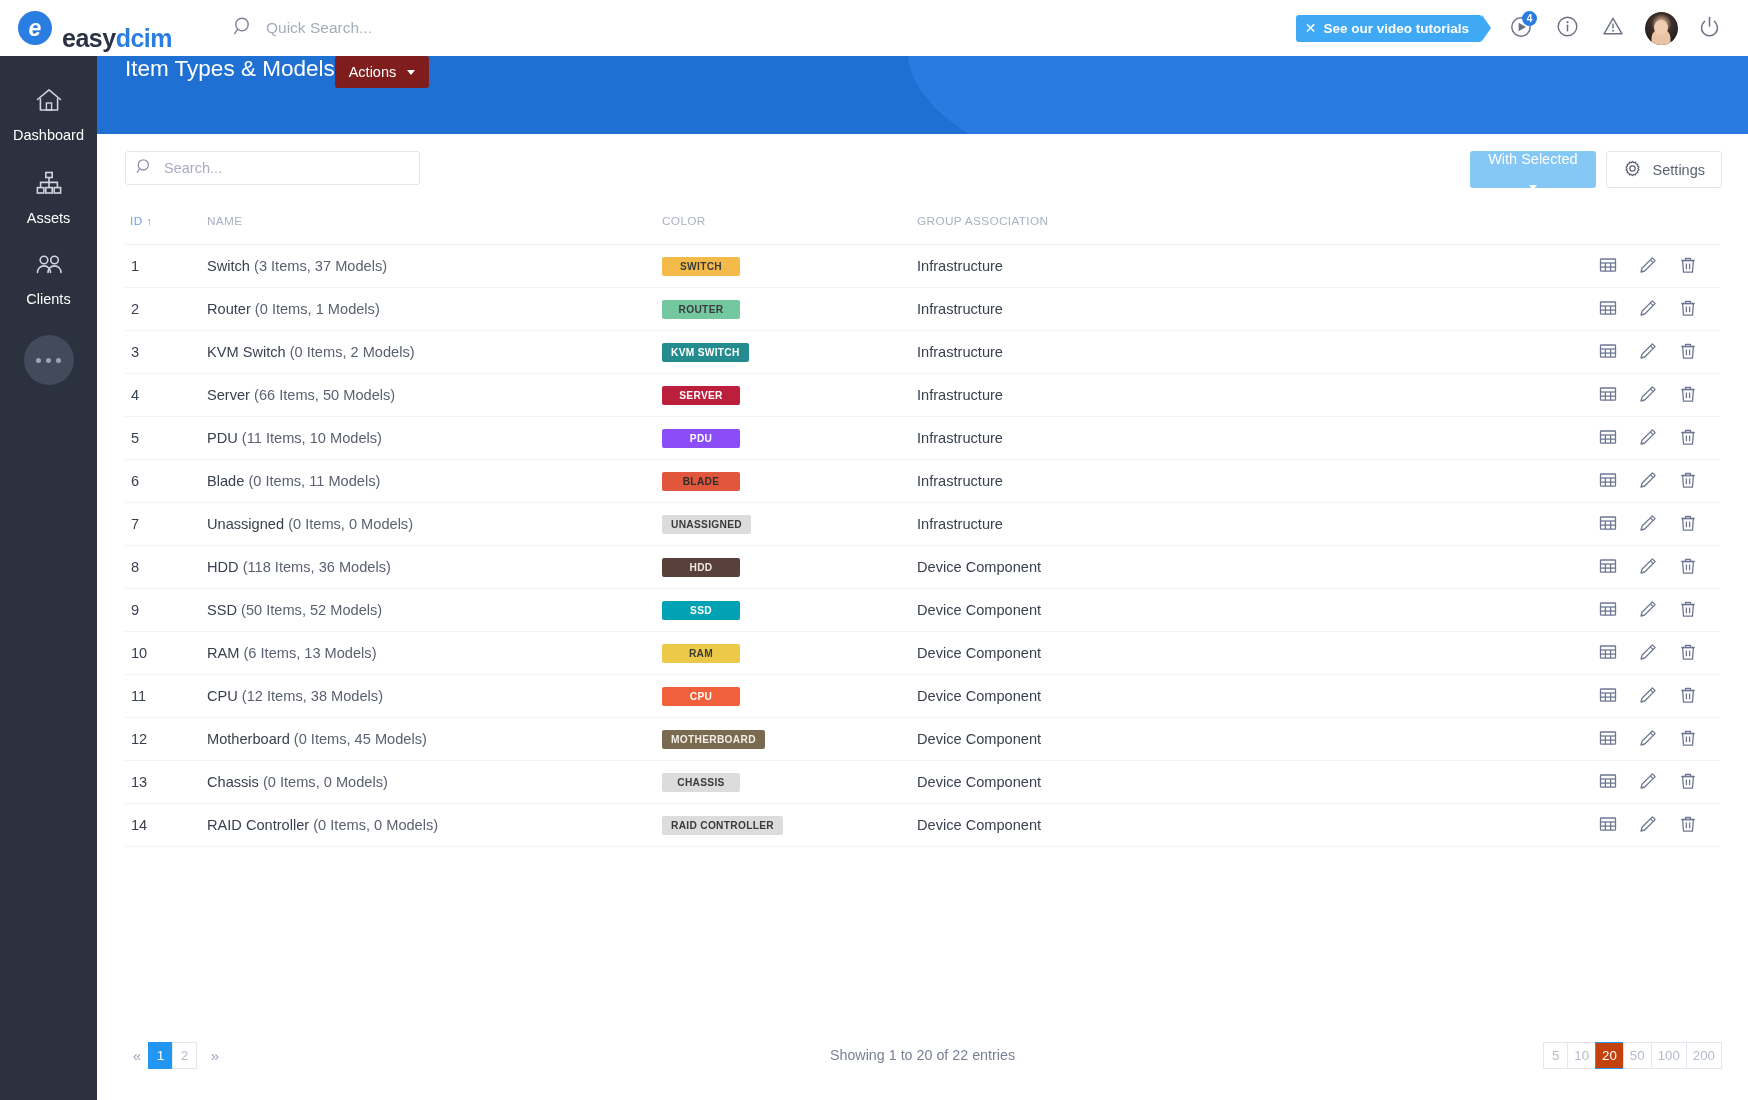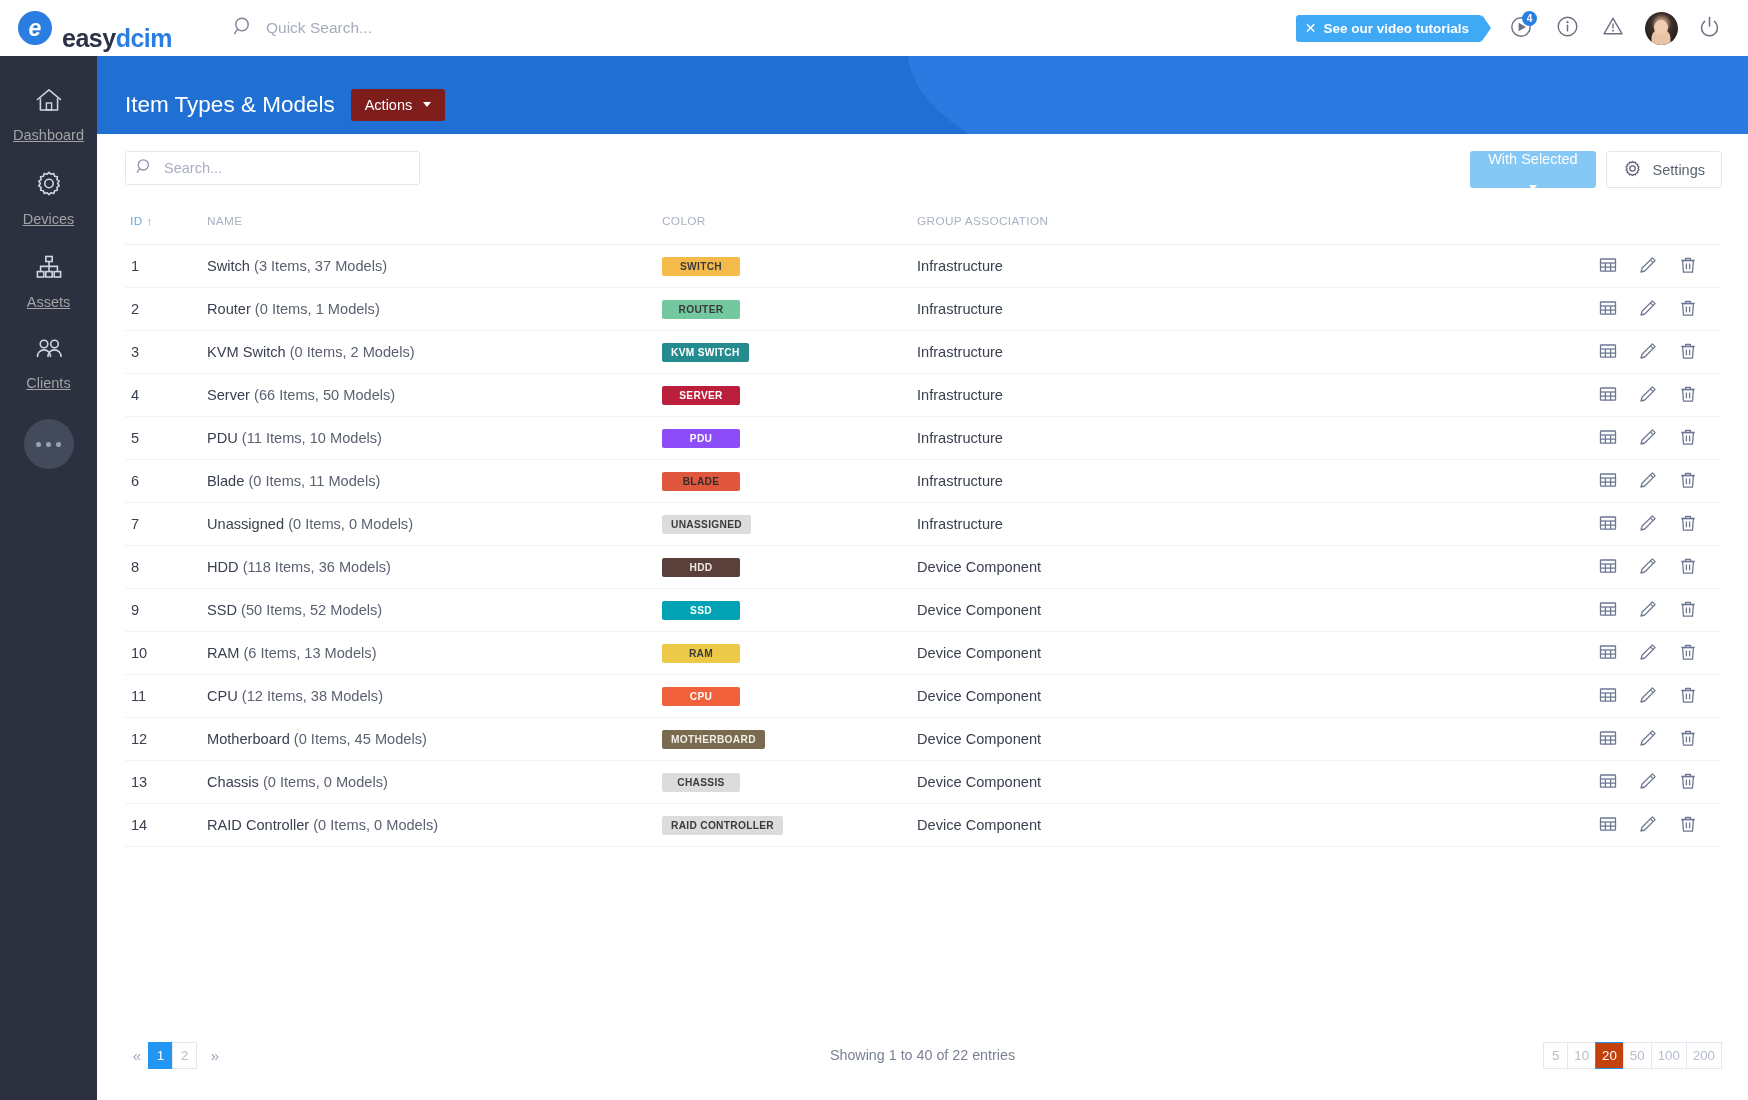--- a/index.html
+++ b/index.html
@@ -88,21 +88,21 @@
   .sidebar {
     position: absolute; top: 56px; left: 0;
     width: 97px; height: 1044px;
     background: #2b313f;
     padding-top: 16px;
   }
   .nav-item {
     display: flex; flex-direction: column; align-items: center;
     padding: 14px 0 12px; color: #c3c8d4; cursor: pointer;
   }
-  .nav-item .label { font-size: 14.5px; margin-top: 9px; color: #a3a3a3; text-decoration: underline; }
+  .nav-item .label { font-size: 14.5px; margin-top: 9px; color: #ffffff; }
   .more-btn {
     width: 50px; height: 50px; border-radius: 50%;
     background: #424a5c; margin: 16px auto 0;
     display: flex; align-items: center; justify-content: center;
     gap: 5px;
   }
   .more-btn span { width: 5px; height: 5px; border-radius: 50%; background: #9aa3b6; }
 
   
   .banner {
@@ -112,21 +112,21 @@
     overflow: hidden;
   }
   .banner-curve {
     position: absolute; right: -60px; top: -170px;
     width: 900px; height: 330px;
     border-radius: 50%;
     background: #2a7ae2;
   }
   .banner-inner {
     position: absolute; left: 28px; top: 0; height: 97px;
-    display: flex; align-items: center; gap: 16px; z-index: 2;
+    display: flex; align-items: flex-start; z-index: 2;
   }
   .banner-title { color: #fff; font-size: 22.5px; font-weight: normal; }
   .actions-btn {
     background: #7f1d1d; color: #fff;
     border: none; border-radius: 3px;
     height: 32px; padding: 0 14px;
     font-size: 14.5px; font-family: "Liberation Sans", sans-serif;
     display: flex; align-items: center; gap: 11px; cursor: pointer;
   }
   .caret { width:0;height:0;border-left:4px solid transparent;border-right:4px solid transparent;border-top:5px solid currentColor; }
@@ -309,31 +309,20 @@
     <span>
       <svg width="30" height="28" viewBox="0 0 30 28">
           <path d="M3.5 13.5 L15 3.8 L26.5 13.5" fill="none" stroke="#cfd4de" stroke-width="1.6" stroke-linejoin="round" stroke-linecap="round"></path>
           <path d="M6.4 12.2 V24 H23.6 V12.2" fill="none" stroke="#cfd4de" stroke-width="1.6" stroke-linejoin="round"></path>
           <rect x="12.4" y="17" width="5.2" height="7" fill="none" stroke="#cfd4de" stroke-width="1.4"></rect>
         </svg>
     </span>
     <span class="label">Dashboard</span>
   </div>
 
-  <div class="nav-item">
-    <span>
-      <svg width="30" height="29" viewBox="0 0 30 29">
-          <g fill="none" stroke="#cfd4de" stroke-width="1.6" stroke-linejoin="round">
-            <path d="M15 3.4 17.1 5.3 19.8 4.6 20.6 7.3 23.4 7.8 22.9 10.6 25.2 12.2 23.6 14.5 25.2 16.8 22.9 18.4 23.4 21.2 20.6 21.7 19.8 24.4 17.1 23.7 15 25.6 12.9 23.7 10.2 24.4 9.4 21.7 6.6 21.2 7.1 18.4 4.8 16.8 6.4 14.5 4.8 12.2 7.1 10.6 6.6 7.8 9.4 7.3 10.2 4.6 12.9 5.3 Z"></path>
-            <circle cx="15" cy="14.5" r="4.2"></circle>
-          </g>
-        </svg>
-    </span>
-    <span class="label">Devices</span>
-  </div>
 
   <div class="nav-item">
     <span>
       <svg width="30" height="28" viewBox="0 0 30 28">
           <g fill="none" stroke="#cfd4de" stroke-width="1.6">
             <rect x="11.8" y="3.5" width="6.4" height="5"></rect>
             <rect x="3.4" y="18.6" width="6.4" height="5.4"></rect>
             <rect x="11.8" y="18.6" width="6.4" height="5.4"></rect>
             <rect x="20.2" y="18.6" width="6.4" height="5.4"></rect>
             <path d="M15 8.5 V13.4 M6.6 18.6 V13.4 H23.4 V18.6 M15 13.4 V18.6"></path>
@@ -899,21 +888,21 @@
       </tbody>
   </table>
 
   <div class="footer">
     <div class="pager" id="pager">
         <span class="pg-arrow">«</span>
         <span class="pg active">1</span>
         <span class="pg">2</span>
         <span class="pg-arrow" style="margin-left: 6px;">»</span>
       </div>
-    <div class="showing">Showing 1 to 40 of 22 entries</div>
+    <div class="showing">Showing 1 to 20 of 22 entries</div>
     <div class="perpage" id="perpage">
         <span class="pp">5</span>
         <span class="pp">10</span>
         <span class="pp active">20</span>
         <span class="pp">50</span>
         <span class="pp">100</span>
         <span class="pp">200</span>
       </div>
   </div>
 </div>

